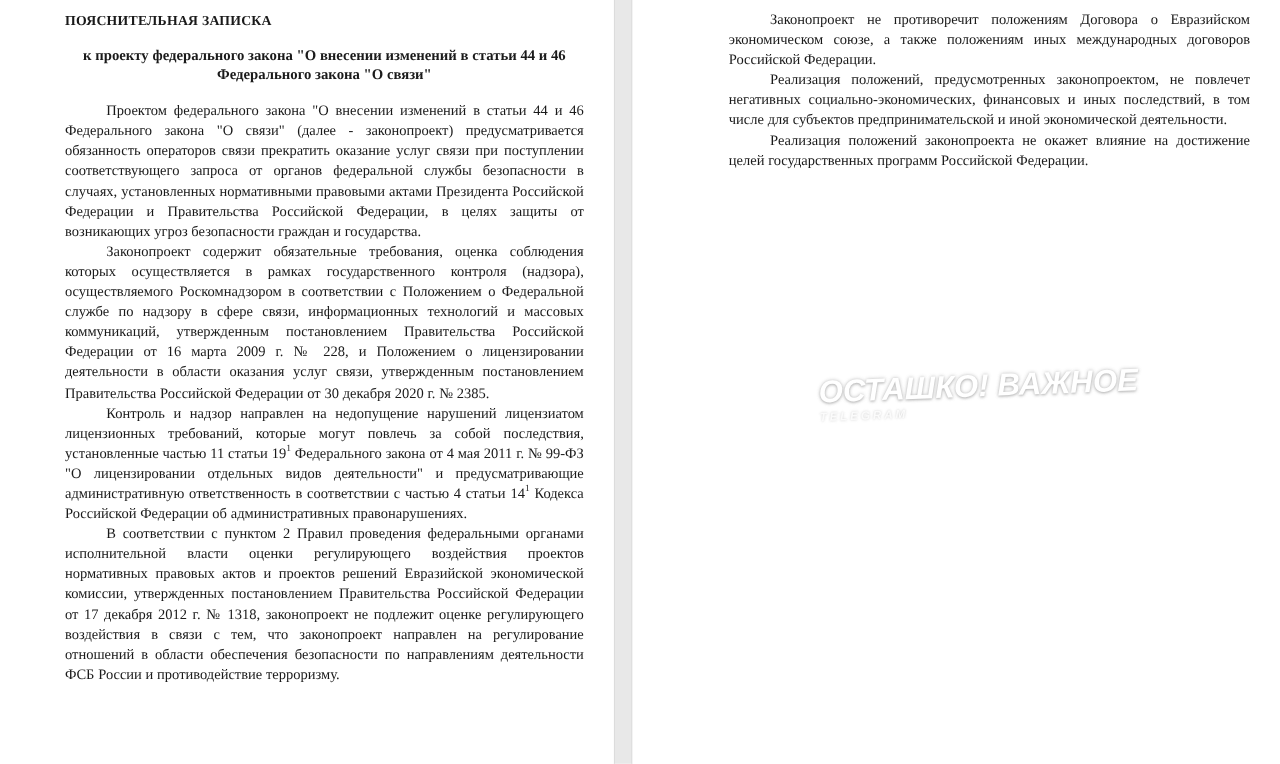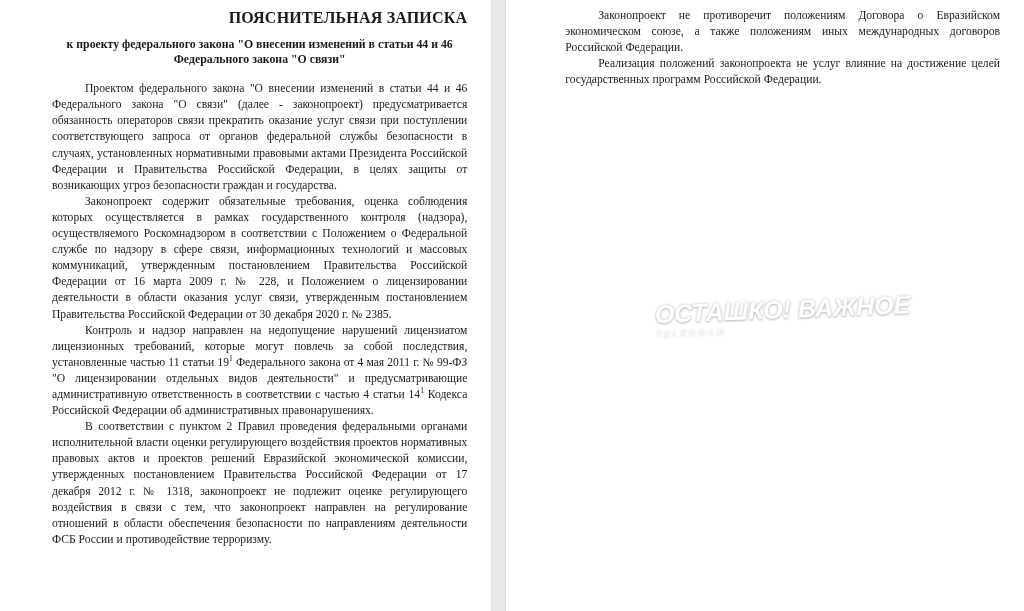--- a/index.html
+++ b/index.html
@@ -36,26 +36,26 @@
     width: 15px;
     height: 611px;
     background: #e8e8e8;
     border-left: 1px solid #dcdcdc;
     border-right: 1px solid #dcdcdc;
     box-sizing: border-box;
     flex: none;
   }
   .page-right {
     width: 532px;
-    padding: 8px 24px 0 59px;
+    padding: 8px 24px 0 77px;
   }
   .doc-title {
-    text-align: right;
+    text-align: left;
     font-weight: bold;
-    font-size: 16px;
+    font-size: 11px;
     letter-spacing: 0.2px;
     margin: 2px 0 0 0;
     line-height: 15px;
   }
   .doc-subtitle {
     text-align: center;
     font-weight: bold;
     font-size: 11.8px;
     line-height: 14.6px;
     margin: 12px 0 0 0;
@@ -139,22 +139,23 @@
 
 
   </div>
 
   <div class="gutter"></div>
 
   <div class="page page-right">
 
     <p class="body-par">Законопроект не противоречит положениям Договора о Евразийском экономическом союзе, а также положениям иных международных договоров Российской Федерации.</p>
 
+    <p class="body-par">Реализация положений, предусмотренных законопроектом, не повлечет негативных социально-экономических, финансовых и иных последствий, в том числе для субъектов предпринимательской и иной экономической деятельности.</p>
 
-    <p class="body-par">Реализация положений законопроекта не услуг влияние на достижение целей государственных программ Российской Федерации.</p>
+    <p class="body-par">Реализация положений законопроекта не окажет влияние на достижение целей государственных программ Российской Федерации.</p>
 
   </div>
 
 </div>
 
 <div class="watermark">
   <div class="watermark-main">ОСТАШКО! ВАЖНОЕ</div>
   <div class="watermark-sub">TELEGRAM</div>
 </div>
 

